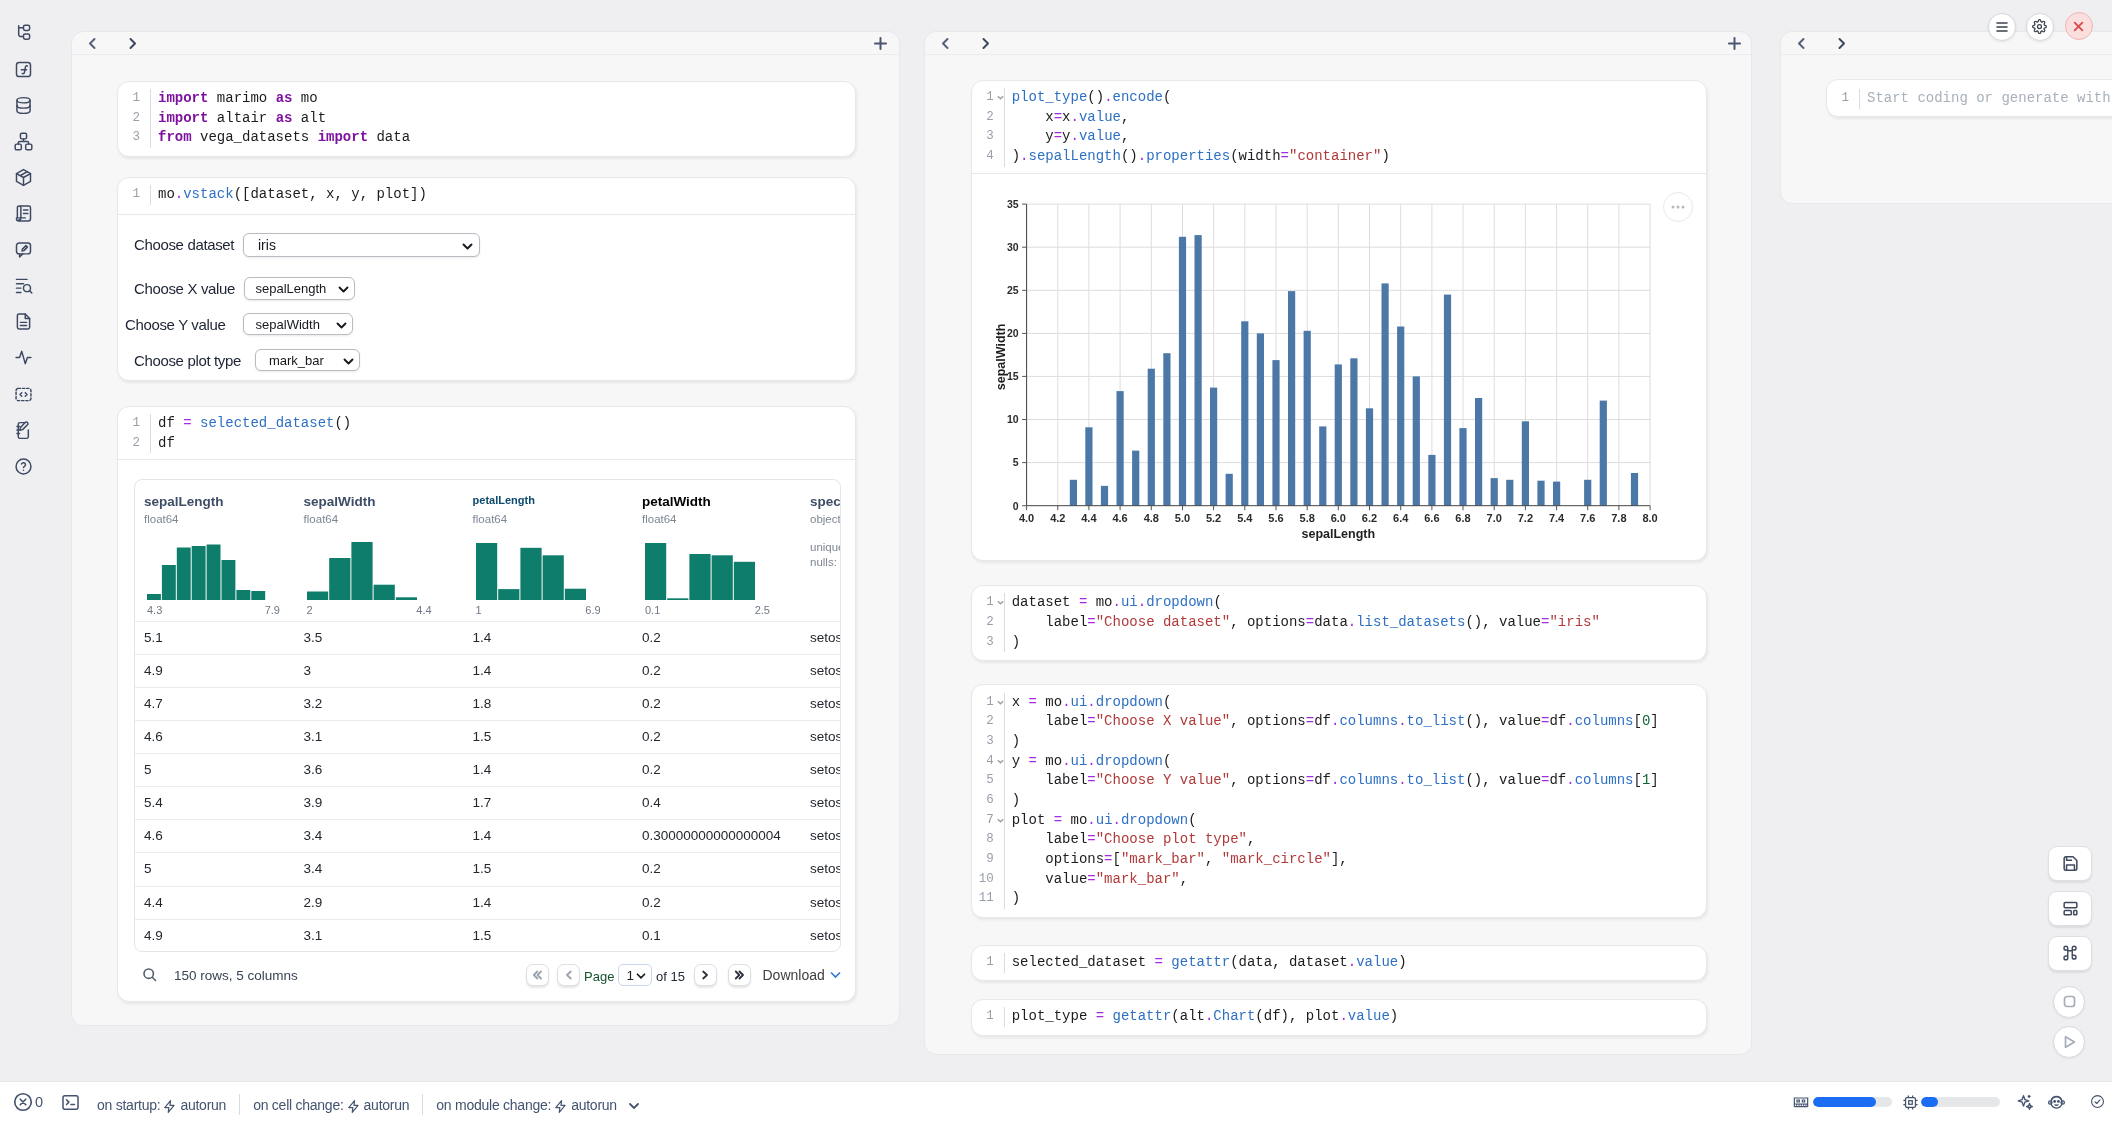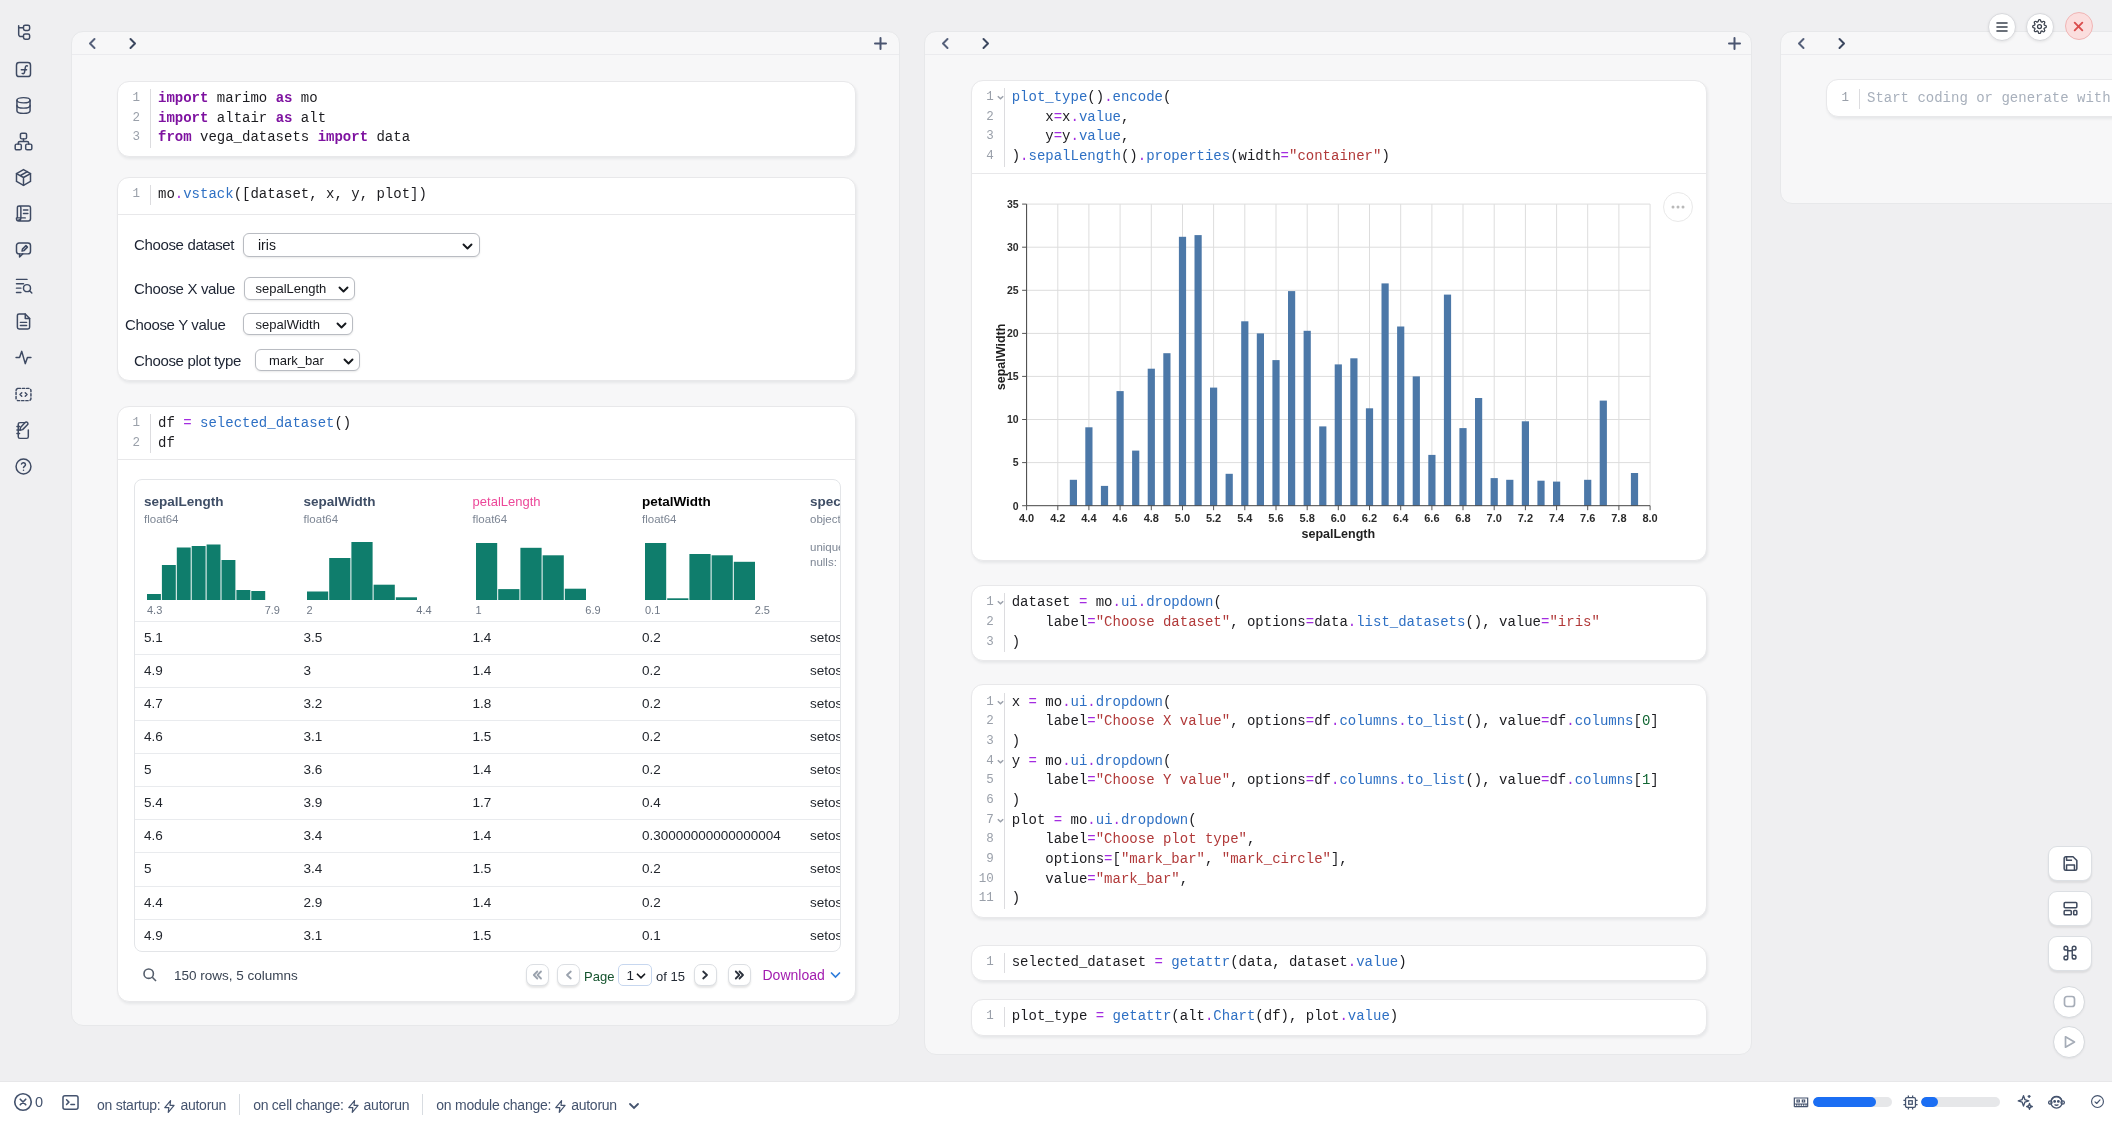--- a/index.html
+++ b/index.html
@@ -167,21 +167,21 @@
 <div class="code">
       <div class="cl"><span class="g">1</span><span class="src">df <span class="o">=</span> <span class="f">selected_dataset</span>()</span></div>
       <div class="cl"><span class="g">2</span><span class="src">df</span></div>
     </div>
 <div class="out" style="position:absolute;left:0;top:52.2px;right:0;bottom:0">
       <div style="position:absolute;left:15.6px;top:19.7px;width:707.4px;height:473px;border:1px solid #e3e5e8;border-radius:8px;overflow:hidden;background:#fff">
         <div style="position:absolute;left:9.4px;top:14px;font-size:13.5px;font-weight:bold;color:#3f4e66">sepalLength</div>
         <div style="position:absolute;left:9.4px;top:33px;font-size:11.5px;color:#7d8694">float64</div>
         <div style="position:absolute;left:169px;top:14px;font-size:13.5px;font-weight:bold;color:#3f4e66">sepalWidth</div>
         <div style="position:absolute;left:169px;top:33px;font-size:11.5px;color:#7d8694">float64</div>
-        <div style="position:absolute;left:338px;top:14px;font-size:13px;font-weight:normal;color:#ec4899">petalLength</div>
+        <div style="position:absolute;left:338px;top:14px;font-size:11px;font-weight:bold;color:#0c4a6e">petalLength</div>
         <div style="position:absolute;left:338px;top:33px;font-size:11.5px;color:#7d8694">float64</div>
         <div style="position:absolute;left:507.4px;top:14px;font-size:13.5px;font-weight:bold;color:#000000">petalWidth</div>
         <div style="position:absolute;left:507.4px;top:33px;font-size:11.5px;color:#7d8694">float64</div>
         <div style="position:absolute;left:675.4px;top:14px;font-size:13.5px;font-weight:bold;color:#3f4e66">species</div>
         <div style="position:absolute;left:675.4px;top:33px;font-size:11.5px;color:#7d8694">object</div>
         <div style="position:absolute;left:12.4px;top:62px">
           <svg width="119" height="58" viewBox="0 0 119 58">
             <rect x="0.0" y="52.0" width="13.9" height="6.0" fill="#0f7d6c"></rect>
             <rect x="14.9" y="23.0" width="13.9" height="35.0" fill="#0f7d6c"></rect>
             <rect x="29.8" y="5.5" width="13.9" height="52.5" fill="#0f7d6c"></rect>
@@ -333,21 +333,21 @@
       <div class="pbtn" style="left:575.8px;top:504.3px">
         <svg width="14" height="14" viewBox="0 0 14 14" fill="none" stroke="#2b313c" stroke-width="1.8" stroke-linecap="round" stroke-linejoin="round">
           <path d="M5.2 3.5 L9 7 L5.2 10.5"></path>
         </svg>
       </div>
       <div class="pbtn" style="left:609.6px;top:504.3px">
         <svg width="14" height="14" viewBox="0 0 14 14" fill="none" stroke="#2b313c" stroke-width="1.8" stroke-linecap="round" stroke-linejoin="round">
           <path d="M3.8 3.5 L7.3 7 L3.8 10.5M7.5 3.5 L11 7 L7.5 10.5"></path>
         </svg>
       </div>
-      <div style="position:absolute;left:644.5px;top:507.3px;font-size:14px;color:#a21caf">Download<svg style="position:absolute;right:-16px;top:4px" width="11" height="9" viewBox="0 0 11 9" fill="none" stroke="#2d7cdb" stroke-width="1.7" stroke-linecap="round">
+      <div style="position:absolute;left:644.5px;top:507.3px;font-size:14px;color:#404040">Download<svg style="position:absolute;right:-16px;top:4px" width="11" height="9" viewBox="0 0 11 9" fill="none" stroke="#2d7cdb" stroke-width="1.7" stroke-linecap="round">
           <path d="M1.5 2l4 4 4-4"></path>
         </svg></div>
     </div>
 </div>
 <div class="cell" style="left:970.7px;top:79.5px;width:736.7px;height:481.7px">
 <div class="code">
       <div class="cl"><span class="g">1<svg class="fold" viewBox="0 0 10 10" fill="none" stroke="#9aa0aa" stroke-width="1.6">
             <path d="M2 3.5l3 3 3-3"></path>
           </svg></span><span class="src"><span class="f">plot_type</span>()<span class="o">.</span><span class="f">encode</span>(</span></div>
       <div class="cl"><span class="g">2</span><span class="src">    x<span class="o">=</span>x<span class="o">.</span><span class="f">value</span>,</span></div>

